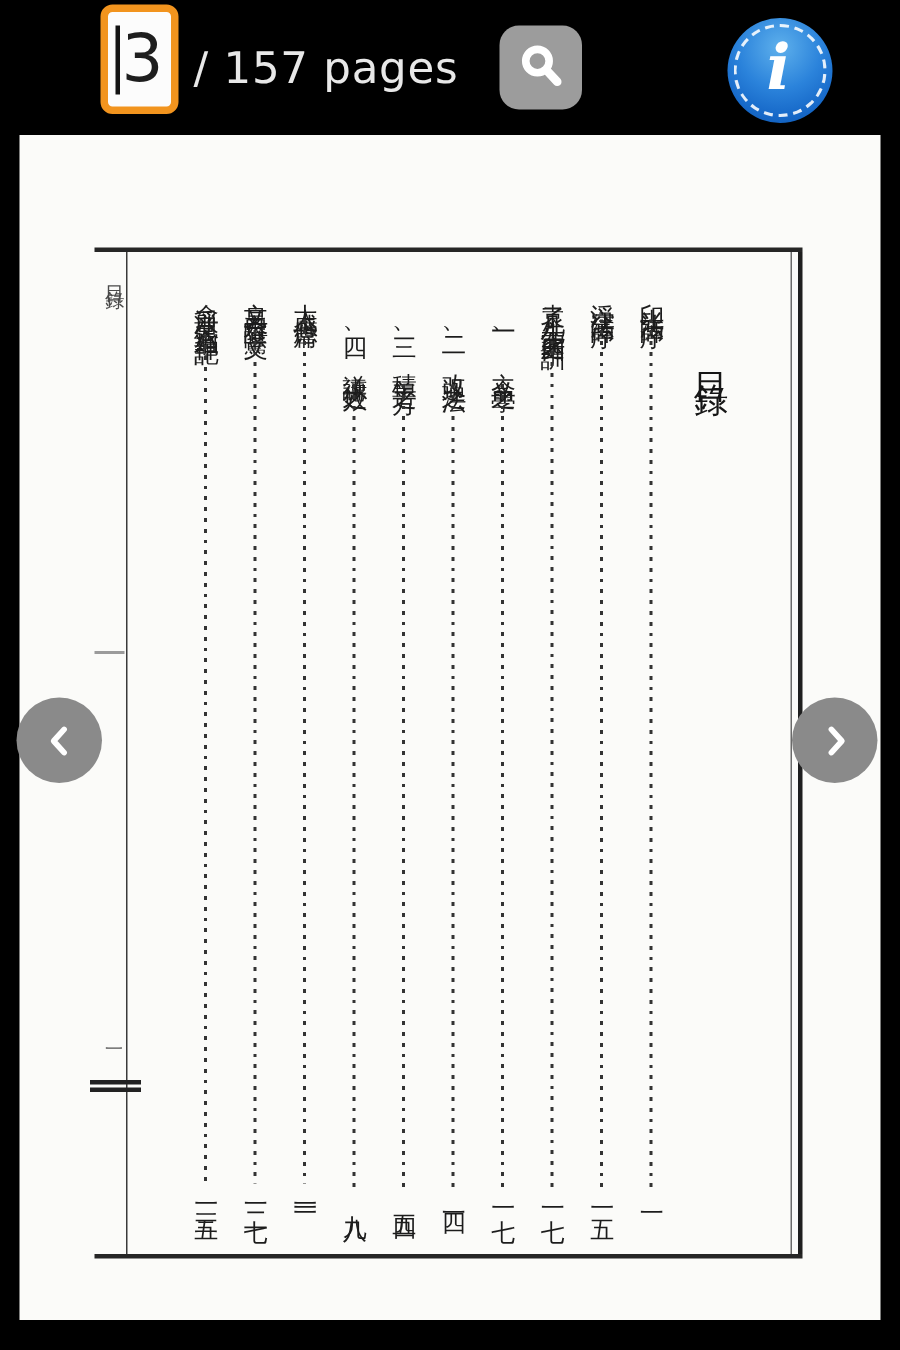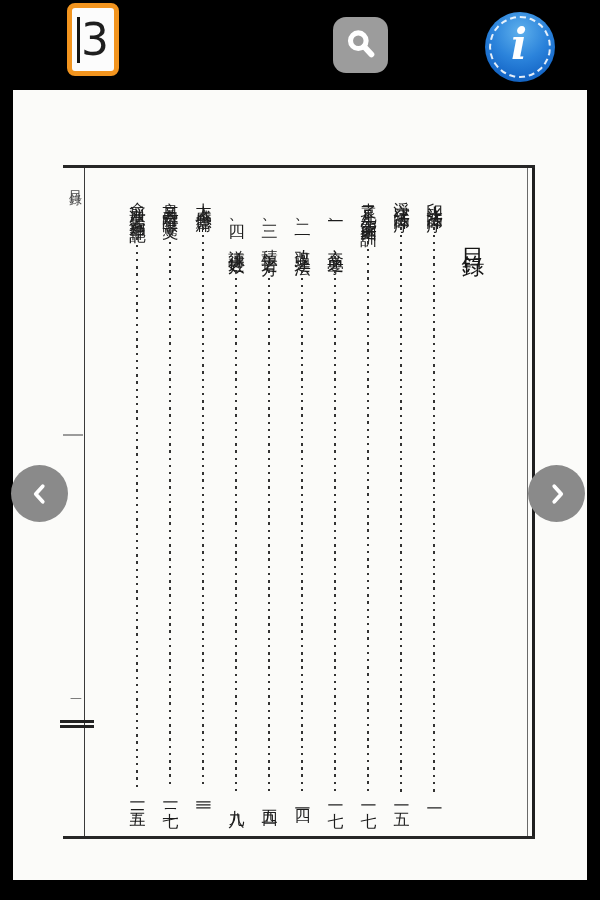--- a/index.html
+++ b/index.html
@@ -143,20 +143,21 @@
   .nav svg { display: block; }
 </style>
 </head>
 <body>
 
 <div class="topbar">
   <div class="page-input">
     <span class="caret"></span>
     <span class="digit">3</span>
   </div>
+  <div class="pages-label">/ 157 pages</div>
   <button class="search-btn">
     <span>
       <svg width="36" height="36" viewBox="0 0 24 24">
         <circle cx="10.2" cy="9.8" r="5.2" fill="none" stroke="#ffffff" stroke-width="3.4"></circle>
         <line x1="14.2" y1="13.8" x2="19" y2="19" stroke="#ffffff" stroke-width="3.8" stroke-linecap="round"></line>
       </svg>
     </span>
   </button>
   <button class="info-btn">
     <span class="info-ring"></span>

